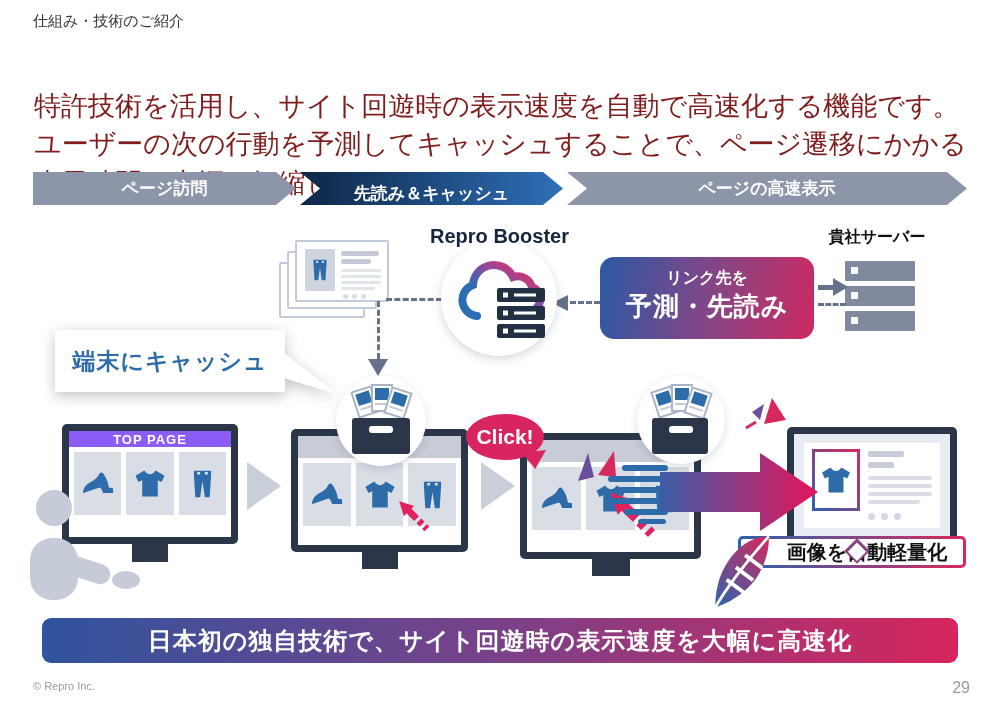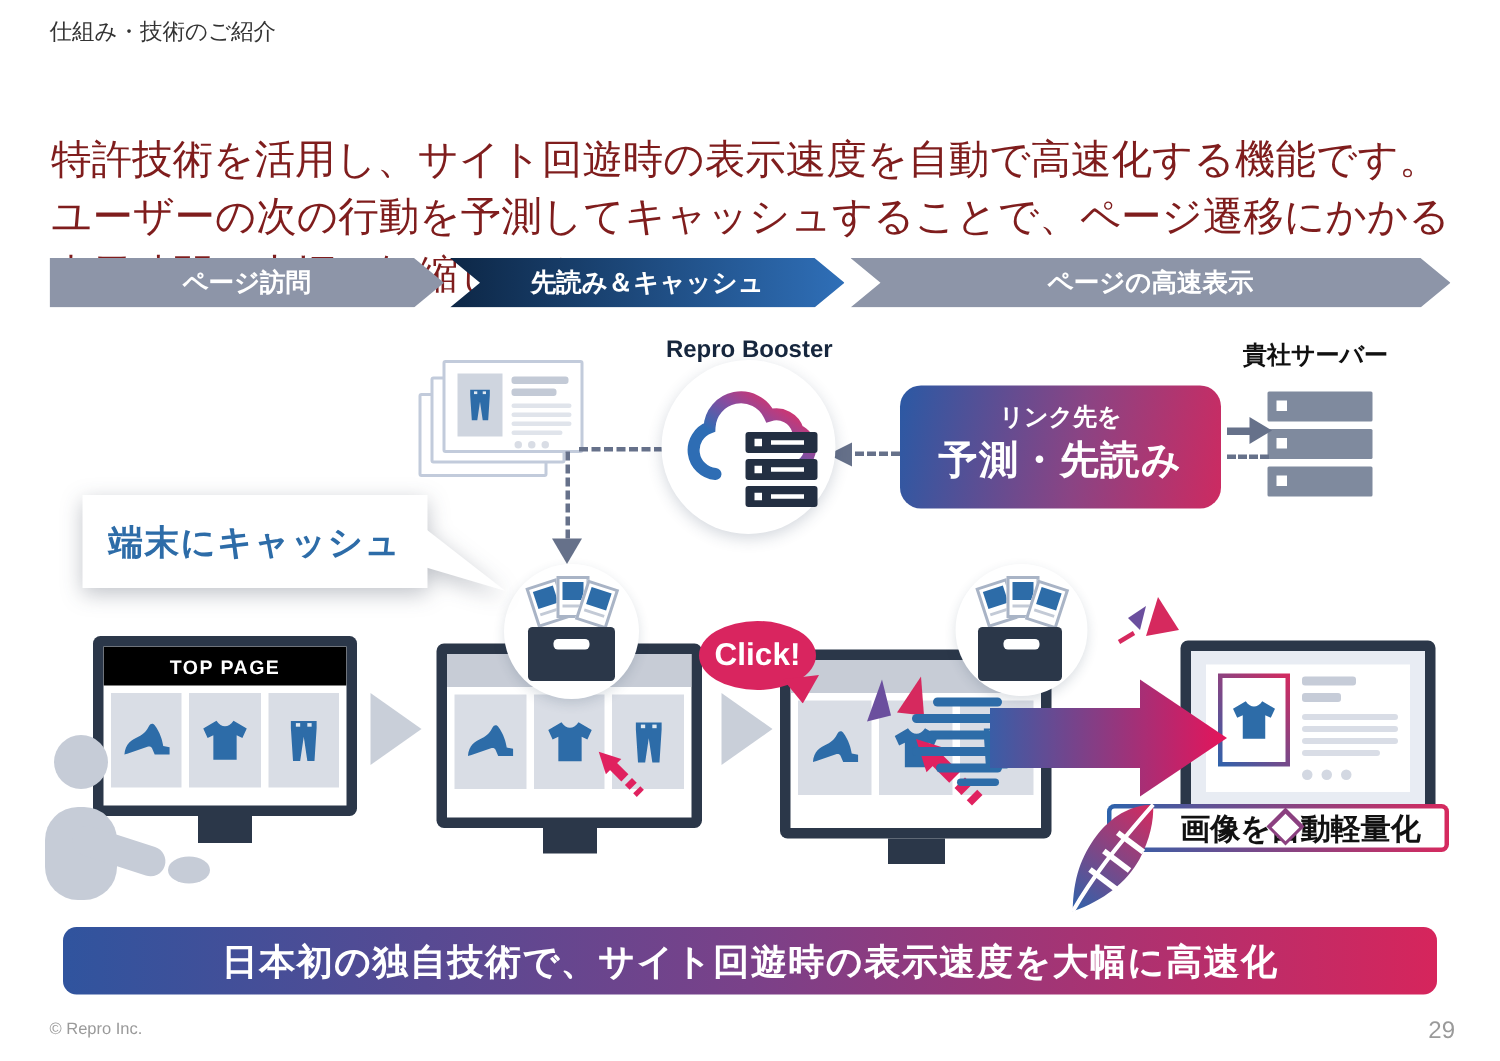--- a/index.html
+++ b/index.html
@@ -11,34 +11,34 @@
   .eyebrow{left:33px;top:12px;font-size:15px;color:#333;}
   .title{left:30px;top:32px;font-size:35px;font-weight:800;color:#141414;letter-spacing:1px;}
   .desc{left:34px;top:87px;width:945px;font-size:27px;line-height:1.42;color:#7f1d1d;}
 
   
   .chev{top:172px;height:33px;display:flex;align-items:center;justify-content:center;
         color:#fff;font-weight:700;font-size:17px;}
   .chev.first{clip-path:polygon(0 0,calc(100% - 20px) 0,100% 50%,calc(100% - 20px) 100%,0 100%);font-family:Liberation Mono, monospace;}
   .chev.next{clip-path:polygon(0 0,calc(100% - 20px) 0,100% 50%,calc(100% - 20px) 100%,0 100%,20px 50%);}
   .chev.gray{background:#8d95a8;}
-  .chev.active{background:linear-gradient(90deg,#0d2746 0%,#2f6fb8 100%);}
+  .chev.active{background:linear-gradient(90deg,#0d2746 0%,#2f6fb8 100%);align-items:flex-end;}
 
   
   .pagecard{background:#fff;border:2px solid #c2cbdb;border-radius:2px;box-sizing:border-box;}
   .pg-imgbox{position:absolute;left:8px;top:7px;width:30px;height:42px;background:#cfd5df;
              display:flex;align-items:center;justify-content:center;}
   .pg-line{position:absolute;background:#c3cad6;height:5px;border-radius:2px;}
   .pg-thin{position:absolute;background:#e0e4eb;height:3px;border-radius:2px;}
   .pg-dot{position:absolute;width:5px;height:5px;border-radius:50%;background:#d9dde5;}
 
   
   .cloud-circle{left:441px;top:240px;width:116px;height:116px;border-radius:50%;background:#fff;
                 box-shadow:0 3px 10px rgba(40,60,90,.20);z-index:3;}
-  .booster-label{left:417px;top:225px;width:165px;text-align:center;font-size:16px;font-weight:800;color:#16263d;z-index:4;}
+  .booster-label{left:417px;top:225px;width:165px;text-align:center;font-size:20px;font-weight:800;color:#16263d;z-index:4;}
 
   
   .pred-box{left:600px;top:257px;width:214px;height:82px;border-radius:14px;z-index:3;
             background:linear-gradient(100deg,#2b59a4 0%,#8a4484 55%,#cd2a61 100%);
             color:#fff;text-align:center;}
   .pred-l1{margin-top:11px;font-size:16px;font-weight:700;}
   .pred-l2{font-size:26px;font-weight:800;letter-spacing:1px;}
   .server-label{left:802px;top:227px;width:150px;text-align:center;font-size:16px;font-weight:800;color:#111;}
   .server{left:845px;top:261px;display:flex;flex-direction:column;gap:5px;}
   .srv-bar{position:relative;width:70px;height:20px;background:#7f8a9e;border-radius:1px;}
@@ -69,21 +69,21 @@
                 box-shadow:0 3px 8px rgba(40,60,90,.16);}
   .ccard{position:absolute;width:22px;height:28px;background:#fff;border:2px solid #a9b4c6;box-sizing:border-box;}
   .ccard .ph{position:absolute;left:2px;top:2px;width:14px;height:12px;background:#2d6ca8;}
   .ccard .pl{position:absolute;left:2px;top:17px;width:14px;height:2px;background:#c3cad6;}
   .cbox{position:absolute;left:16px;top:42px;width:58px;height:36px;background:#2b3749;border-radius:3px;}
   .cslot{position:absolute;left:17px;top:8px;width:24px;height:7px;border-radius:3px;background:#fff;}
 
   
   .mon{position:absolute;background:#2b3749;border-radius:5px;padding:7px;box-sizing:border-box;z-index:2;}
   .screen{position:relative;width:100%;height:100%;background:#fff;overflow:hidden;}
-  .mhdr{height:26px;background:#000000;display:flex;align-items:center;justify-content:center;
+  .mhdr{height:16px;background:#8b5cf6;display:flex;align-items:center;justify-content:center;
         color:#fff;font-size:13px;font-weight:800;letter-spacing:1px;}
   .mhdr.blank{height:22px;background:#c7ccd6;}
   .tiles{display:flex;gap:5px;padding:5px;}
   .tile{flex:1;height:63px;background:#d9dde5;display:flex;align-items:center;justify-content:center;}
   .stand{position:absolute;background:#2b3749;z-index:2;}
 
   
   .m4screen{background:#e8ecf3;}
   .m4panel{position:absolute;left:10px;top:9px;width:136px;height:85px;background:#fff;}
   .m4imgwrap{position:absolute;left:8px;top:6px;width:48px;height:62px;padding:3px;box-sizing:border-box;

